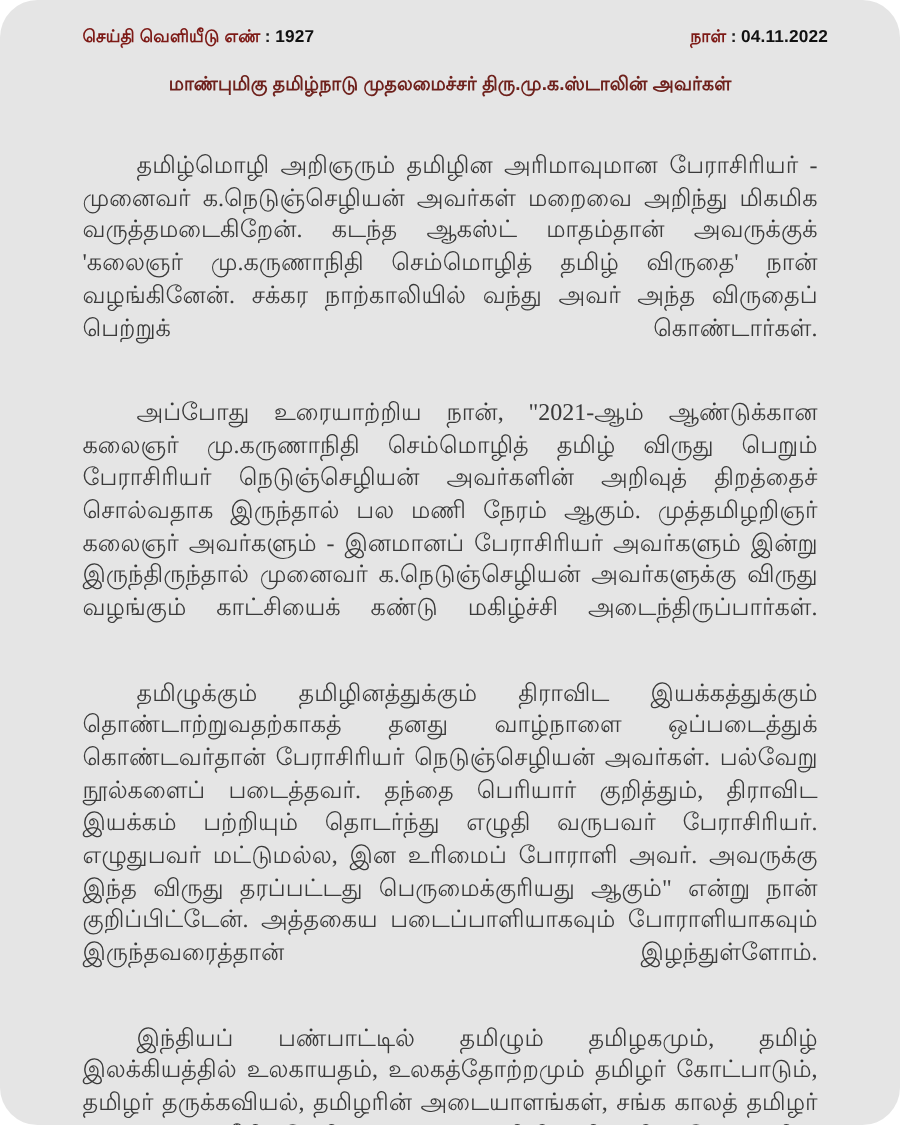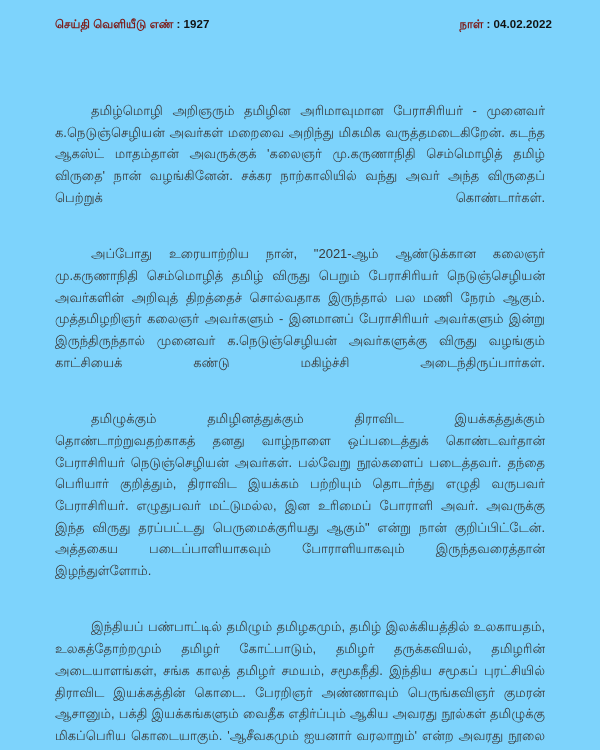--- a/index.html
+++ b/index.html
@@ -14,22 +14,23 @@
     position: relative;
     overflow: hidden;
     font-family: "Liberation Sans", "DejaVu Sans", sans-serif;
     color: #2b2b2b;
     -webkit-font-smoothing: none;
   }
 
   .page {
     position: absolute;
     inset: 0;
-    background: #7dd3fc;
+    background: #e5e5e5;
     padding: 0;
+    border-radius: 25px;
   }
 
   
   .meta-row {
     position: absolute;
     top: 18px;
     left: 55px;
     right: 48px;
     display: flex;
     justify-content: space-between;
@@ -82,25 +83,26 @@
     position: absolute;
     top: 100px;
     left: 55px;
     width: 494px;
   }
   p.para {
     margin: 0 4px 13px 0;
     text-align: justify;
     text-justify: inter-word;
     text-indent: 36px;
-    font-size: 13px;
+    font-size: 16px;
     line-height: 21.7px;
     color: #3a3a3a;
     word-spacing: 0.4px;
     hyphens: none;
+    font-family: Liberation Serif, serif;
   }
   p.para:last-child {
     margin-bottom: 0;
   }
   
   p.para::after {
     content: "";
     display: inline-block;
     width: 100%;
   }
@@ -119,25 +121,26 @@
 
   <div class="meta-row">
     <span class="meta-left">
       <span class="meta-label-ta">செய்தி வெளியீடு எண்</span>
       <span class="meta-sep">:</span>
       <span class="meta-value">1927</span>
     </span>
     <span class="meta-right">
       <span class="meta-label-ta">நாள்</span>
       <span class="meta-sep">:</span>
-      <span class="meta-value">04.02.2022</span>
+      <span class="meta-value">04.11.2022</span>
     </span>
   </div>
 
   <div class="doc-title">
+    <span class="t-line">மாண்புமிகு தமிழ்நாடு முதலமைச்சர் திரு.மு.க.ஸ்டாலின் அவர்கள்</span>
   </div>
 
   <div class="body-wrap">
     <p class="para">தமிழ்மொழி அறிஞரும் தமிழின அரிமாவுமான பேராசிரியர் - முனைவர் க.நெடுஞ்செழியன் அவர்கள் மறைவை அறிந்து மிகமிக வருத்தமடைகிறேன். கடந்த ஆகஸ்ட் மாதம்தான் அவருக்குக் 'கலைஞர் மு.கருணாநிதி செம்மொழித் தமிழ் விருதை' நான் வழங்கினேன். சக்கர நாற்காலியில் வந்து அவர் அந்த விருதைப் பெற்றுக் கொண்டார்கள்.</p>
     <p class="para">அப்போது உரையாற்றிய நான், "2021-ஆம் ஆண்டுக்கான கலைஞர் மு.கருணாநிதி செம்மொழித் தமிழ் விருது பெறும் பேராசிரியர் நெடுஞ்செழியன் அவர்களின் அறிவுத் திறத்தைச் சொல்வதாக இருந்தால் பல மணி நேரம் ஆகும். முத்தமிழறிஞர் கலைஞர் அவர்களும் - இனமானப் பேராசிரியர் அவர்களும் இன்று இருந்திருந்தால் முனைவர் க.நெடுஞ்செழியன் அவர்களுக்கு விருது வழங்கும் காட்சியைக் கண்டு மகிழ்ச்சி அடைந்திருப்பார்கள்.</p>
     <p class="para">தமிழுக்கும் தமிழினத்துக்கும் திராவிட இயக்கத்துக்கும் தொண்டாற்றுவதற்காகத் தனது வாழ்நாளை ஒப்படைத்துக் கொண்டவர்தான் பேராசிரியர் நெடுஞ்செழியன் அவர்கள். பல்வேறு நூல்களைப் படைத்தவர். தந்தை பெரியார் குறித்தும், திராவிட இயக்கம் பற்றியும் தொடர்ந்து எழுதி வருபவர் பேராசிரியர். எழுதுபவர் மட்டுமல்ல, இன உரிமைப் போராளி அவர். அவருக்கு இந்த விருது தரப்பட்டது பெருமைக்குரியது ஆகும்" என்று நான் குறிப்பிட்டேன். அத்தகைய படைப்பாளியாகவும் போராளியாகவும் இருந்தவரைத்தான் இழந்துள்ளோம்.</p>
     <p class="para">இந்தியப் பண்பாட்டில் தமிழும் தமிழகமும், தமிழ் இலக்கியத்தில் உலகாயதம், உலகத்தோற்றமும் தமிழர் கோட்பாடும், தமிழர் தருக்கவியல், தமிழரின் அடையாளங்கள், சங்க காலத் தமிழர் சமயம், சமூகநீதி. இந்திய சமூகப் புரட்சியில் திராவிட இயக்கத்தின் கொடை. பேரறிஞர் அண்ணாவும் பெருங்கவிஞர் குமரன் ஆசானும், பக்தி இயக்கங்களும் வைதீக எதிர்ப்பும் ஆகிய அவரது நூல்கள் தமிழுக்கு மிகப்பெரிய கொடையாகும். 'ஆசீவகமும் ஐயனார் வரலாறும்' என்ற அவரது நூலை 'அன்பகத்தில்' வெளியிட்டு உரையாற்றும் வாய்ப்பை அவர் எனக்கு வழங்கினார்கள்.</p>
   </div>
 
 </div>

